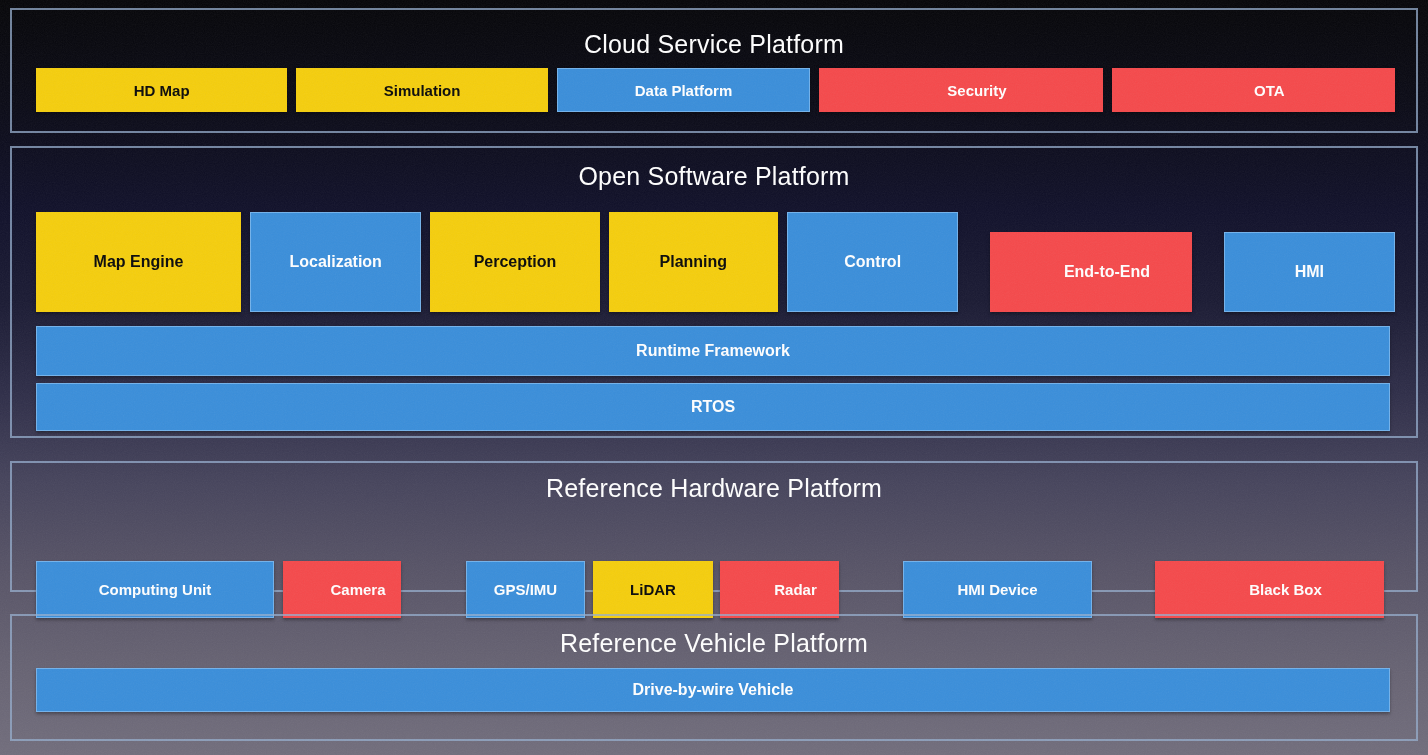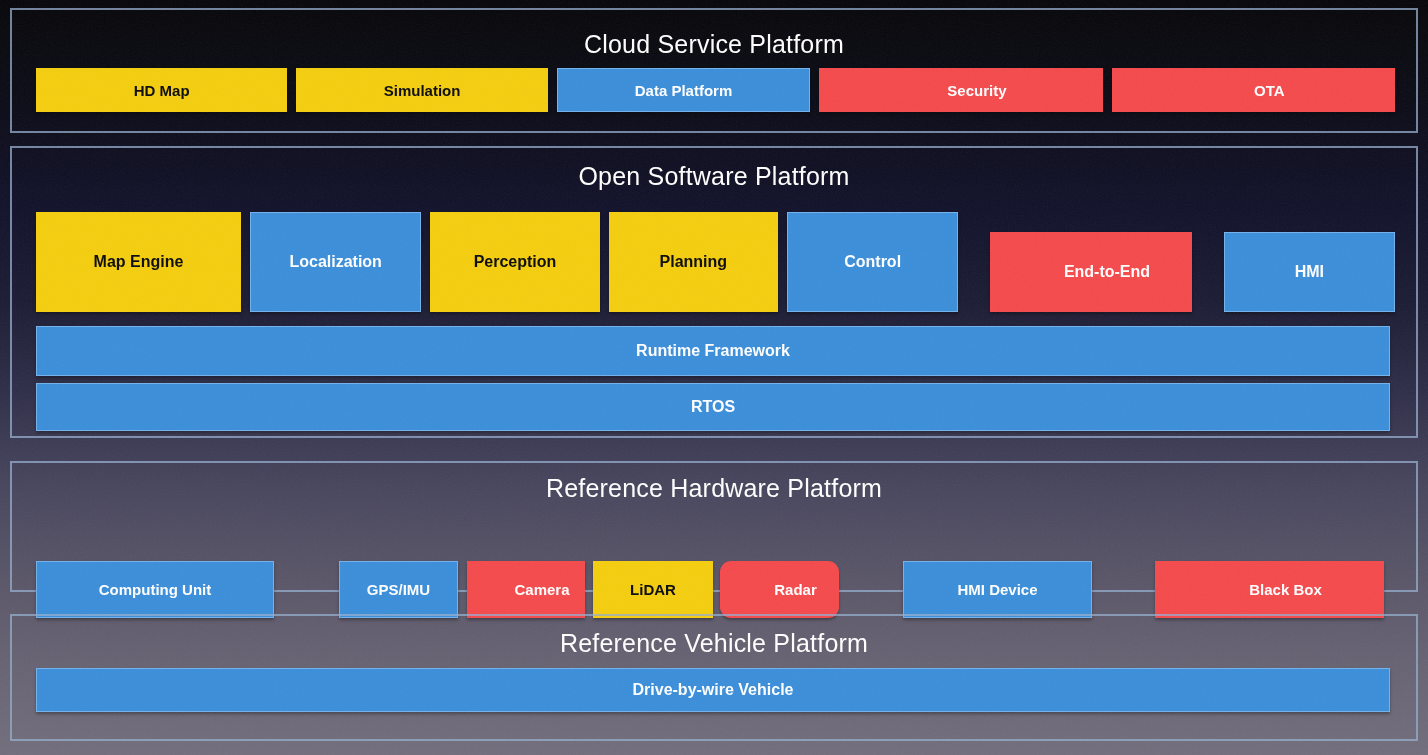--- a/index.html
+++ b/index.html
@@ -57,21 +57,21 @@
   }
   .bar-runtime{top:178px;height:50px;}
   .bar-rtos{top:235px;height:48px;}
   .bar-vehicle{top:52px;height:44px;}
   
   .row-hw{top:82px;height:57px;margin-top:16px;}
   .hw-computing{flex:0 0 238px;}
   .hw-gps{flex:0 0 119px;margin-left:65px;}
   .hw-camera{flex:0 0 118px;margin-left:9px;}
   .hw-lidar{flex:0 0 120px;margin-left:8px;}
-  .hw-radar{flex:0 0 119px;margin-left:7px;border-radius:11px;}
+  .hw-radar{flex:0 0 119px;margin-left:7px;}
   .hw-hmi{flex:0 0 189px;margin-left:64px;}
   .hw-blackbox{flex:0 0 229px;margin-left:63px;text-align:right;}
 </style>
 </head>
 <body>
 
 <div class="canvas">
 
   <section class="panel panel-s1">
     <h2 class="panel-title">Cloud Service Platform</h2>
@@ -96,22 +96,22 @@
       <div class="box blue spaced">HMI</div>
     </div>
     <div class="bar bar-runtime">Runtime Framework</div>
     <div class="bar bar-rtos">RTOS</div>
   </section>
 
   <section class="panel panel-s3">
     <h2 class="panel-title">Reference Hardware Platform</h2>
     <div class="row row-hw">
       <div class="box blue hw-computing">Computing Unit</div>
+      <div class="box red hw-camera">Camera</div>
       <div class="box blue hw-gps">GPS/IMU</div>
-      <div class="box red hw-camera">Camera</div>
       <div class="box yellow hw-lidar">LiDAR</div>
       <div class="box red hw-radar">Radar</div>
       <div class="box blue hw-hmi">HMI Device</div>
       <div class="box red hw-blackbox">Black Box</div>
     </div>
   </section>
 
   <section class="panel panel-s4">
     <h2 class="panel-title">Reference Vehicle Platform</h2>
     <div class="bar bar-vehicle">Drive-by-wire Vehicle</div>

